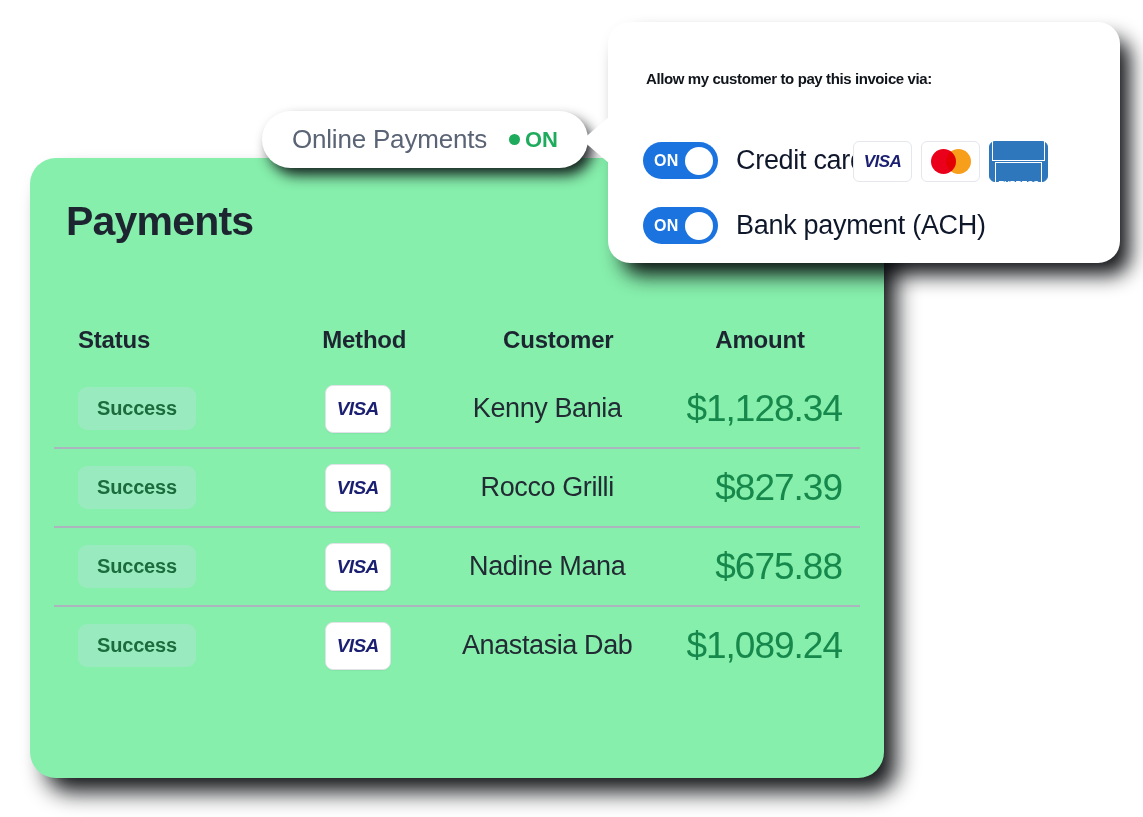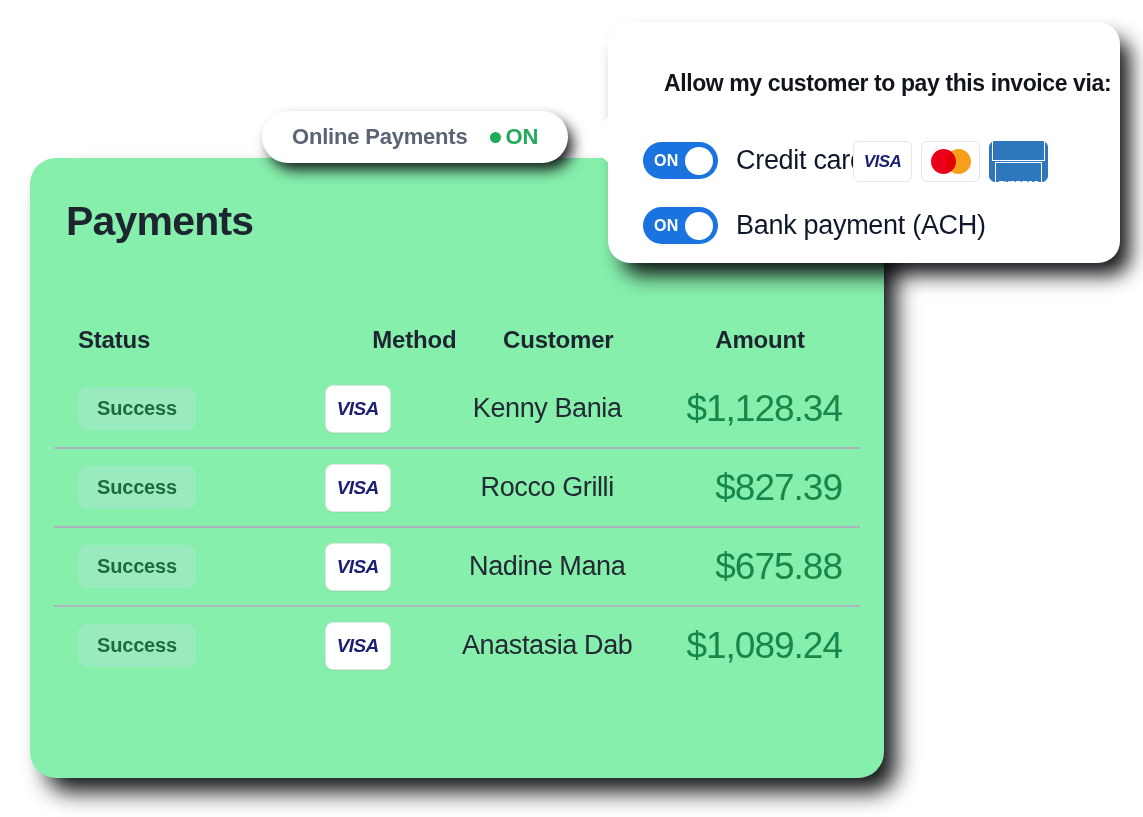--- a/index.html
+++ b/index.html
@@ -55,21 +55,21 @@
     align-items: center;
     padding-bottom: 16px;
   }
   .th {
     font-size: 24px;
     font-weight: 700;
     color: #1d2530;
     letter-spacing: -0.2px;
   }
   .col-status  { width: 200px; text-align: left;  padding-left: 24px; }
-  .col-method  { width: 190px; text-align: right; }
+  .col-method  { width: 190px; text-align: center; }
   .col-customer{ width: 210px; text-align: center; }
   .col-amount  { width: 206px; text-align: center; }
 
   .trow {
     display: flex;
     align-items: center;
     height: 77px;
     border-bottom: 2px solid #acb4bd;
   }
   .trow:last-child { border-bottom: none; }
@@ -141,22 +141,22 @@
     display: flex;
     align-items: center;
     gap: 22px;
     background: #ffffff;
     border-radius: 999px;
     padding: 13px 30px;
     box-shadow: 6px 8px 14px -1px rgba(6,8,12,0.9);
     position: relative;
   }
   .pill-label {
-    font-size: 22px;
-    font-weight: 700;
+    font-size: 26px;
+    font-weight: 400;
     color: #5a6475;
     letter-spacing: -0.2px;
     white-space: nowrap;
   }
   .pill-state {
     display: flex;
     align-items: center;
     gap: 5px;
   }
   .pill-dot {
@@ -193,26 +193,25 @@
     height: 0;
     border-top: 24px solid transparent;
     border-bottom: 24px solid transparent;
     border-right: 28px solid #ffffff;
     z-index: 11;
   }
   .popover-title {
     position: absolute;
     left: 38px;
     top: 48px;
-    font-size: 23px;
+    font-size: 15px;
     font-weight: 700;
     color: #10141b;
     letter-spacing: -0.4px;
     white-space: nowrap;
-    margin-left: 18px;
   }
 
   .opt-row {
     position: absolute;
     left: 35px;
     display: flex;
     align-items: center;
     gap: 18px;
   }
   .opt-row-1 { top: 120px; }

